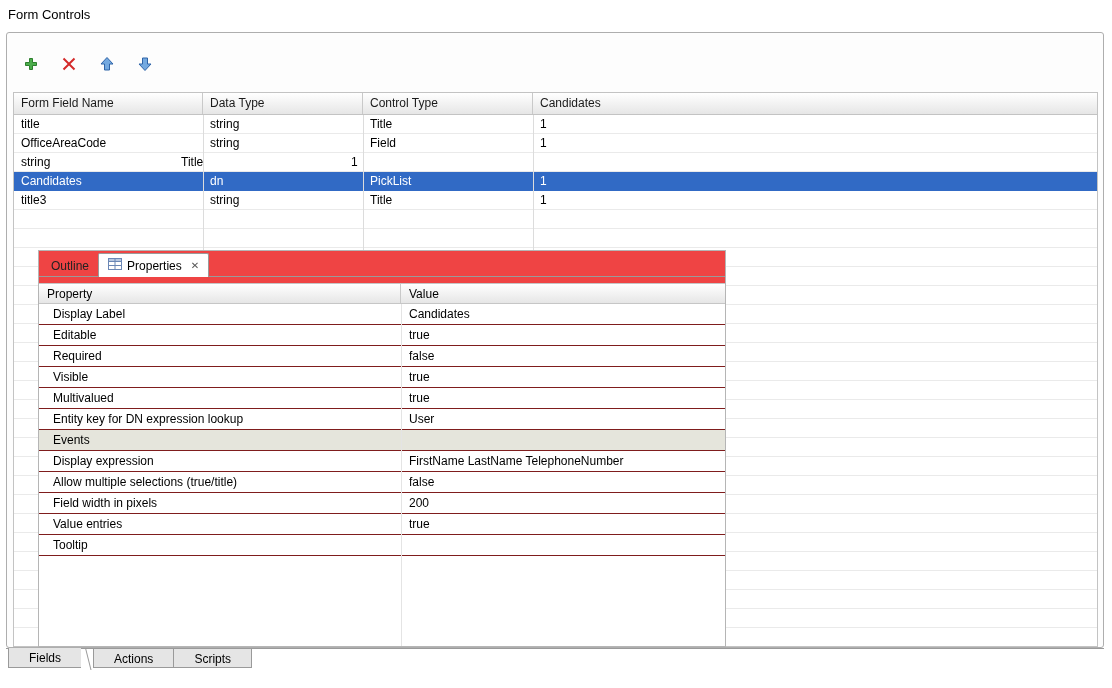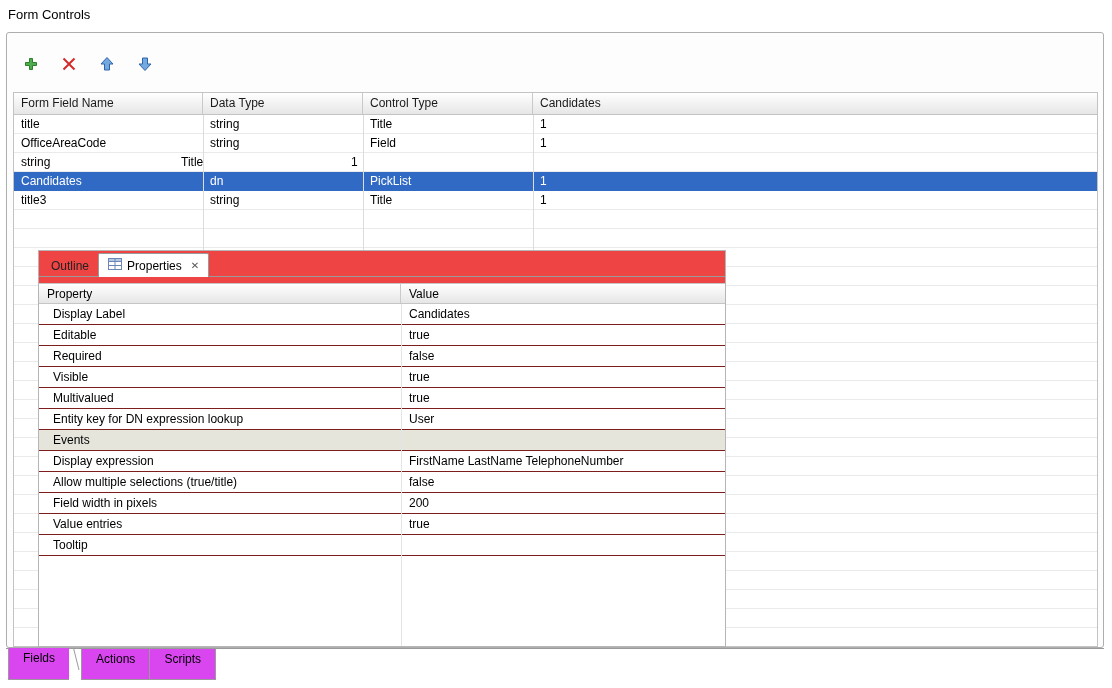--- a/index.html
+++ b/index.html
@@ -49,21 +49,21 @@
   .props-body { position:absolute; left:0; top:53px; right:0; bottom:0; overflow:hidden; background:#fff; }
   .prow { display:flex; height:21px; line-height:20px; border-bottom:1px solid #7f1d1d; }
   .prow .pc0 { width:362px; padding:0 8px 0 14px; white-space:nowrap; overflow:hidden; }
   .prow .pc1 { flex:1; padding:0 8px; white-space:nowrap; overflow:hidden; }
   .prow.hl { background:#e5e5dc; }
   .props-vline { position:absolute; left:362px; top:53px; bottom:0; width:1px; background:#e4e4e4; }
 
   
   .bottom-bar { position:absolute; left:6px; top:648px; width:1098px; height:24px; display:flex; }
   .bt-line { position:absolute; left:0; top:0; width:100%; height:1px; background:#9a9a9a; z-index:1; }
-  .btab { position:relative; z-index:2; height:32px; padding:3px 14px 0; background:#d946ef;
+  .btab { position:relative; z-index:2; height:20px; padding:3px 20px 0; background:#e5e5e5;
           border:1px solid #9a9a9a; cursor:default; white-space:nowrap; }
   .btab.active { margin-left:2px; border-top:none; border-right:none; }
   .btab.active::after { content:""; position:absolute; right:-5px; top:0; height:22px; width:1px;
                         background:#9a9a9a; transform:skewX(14deg); transform-origin:top center; }
   .btab.n1 { margin-left:12px; }
   .btab.n2 { margin-left:-1px; }
 </style>
 </head>
 <body>
 

